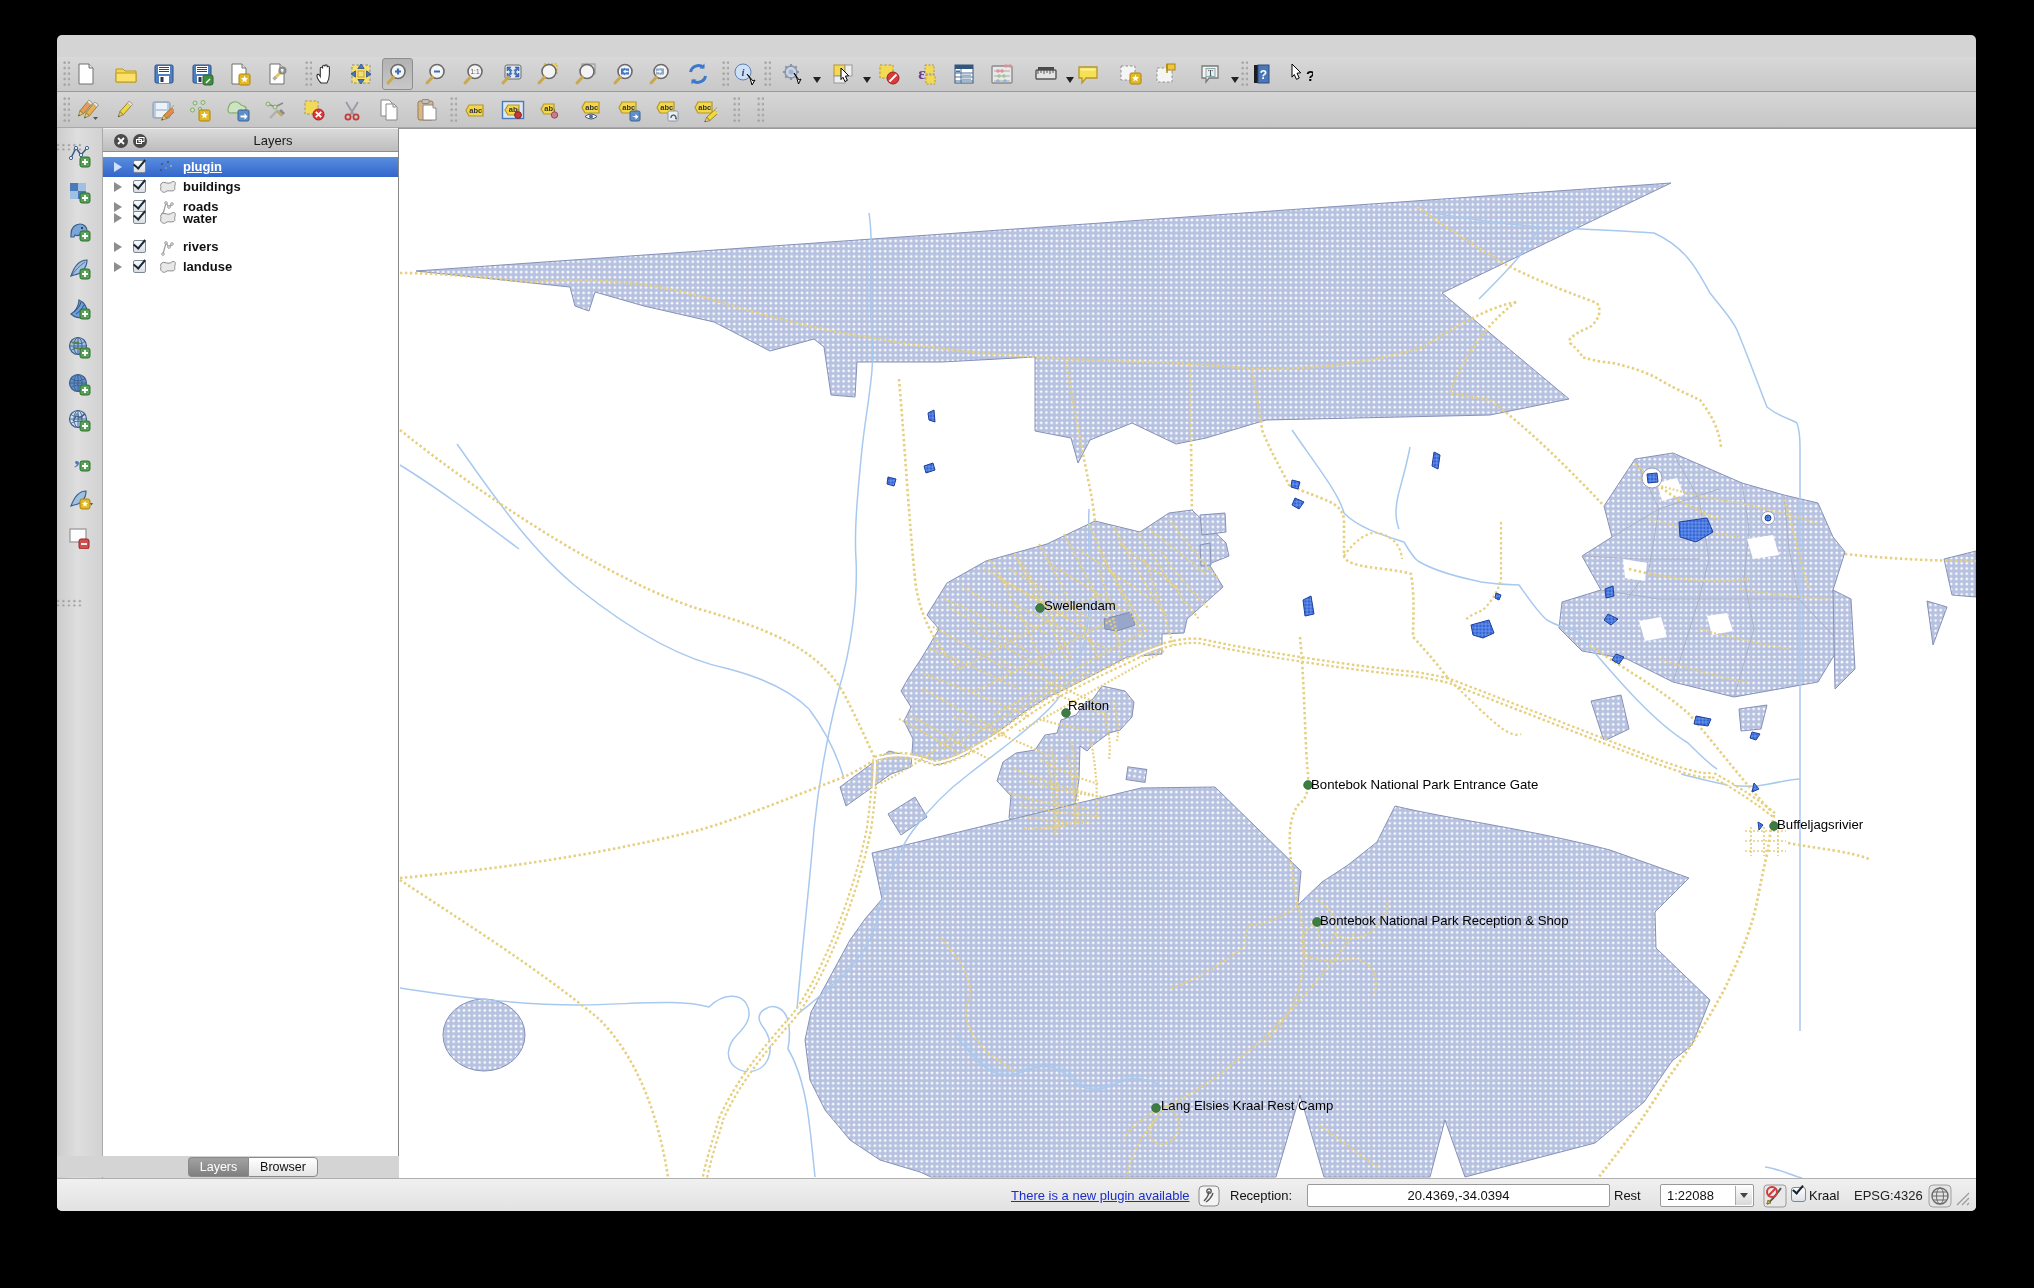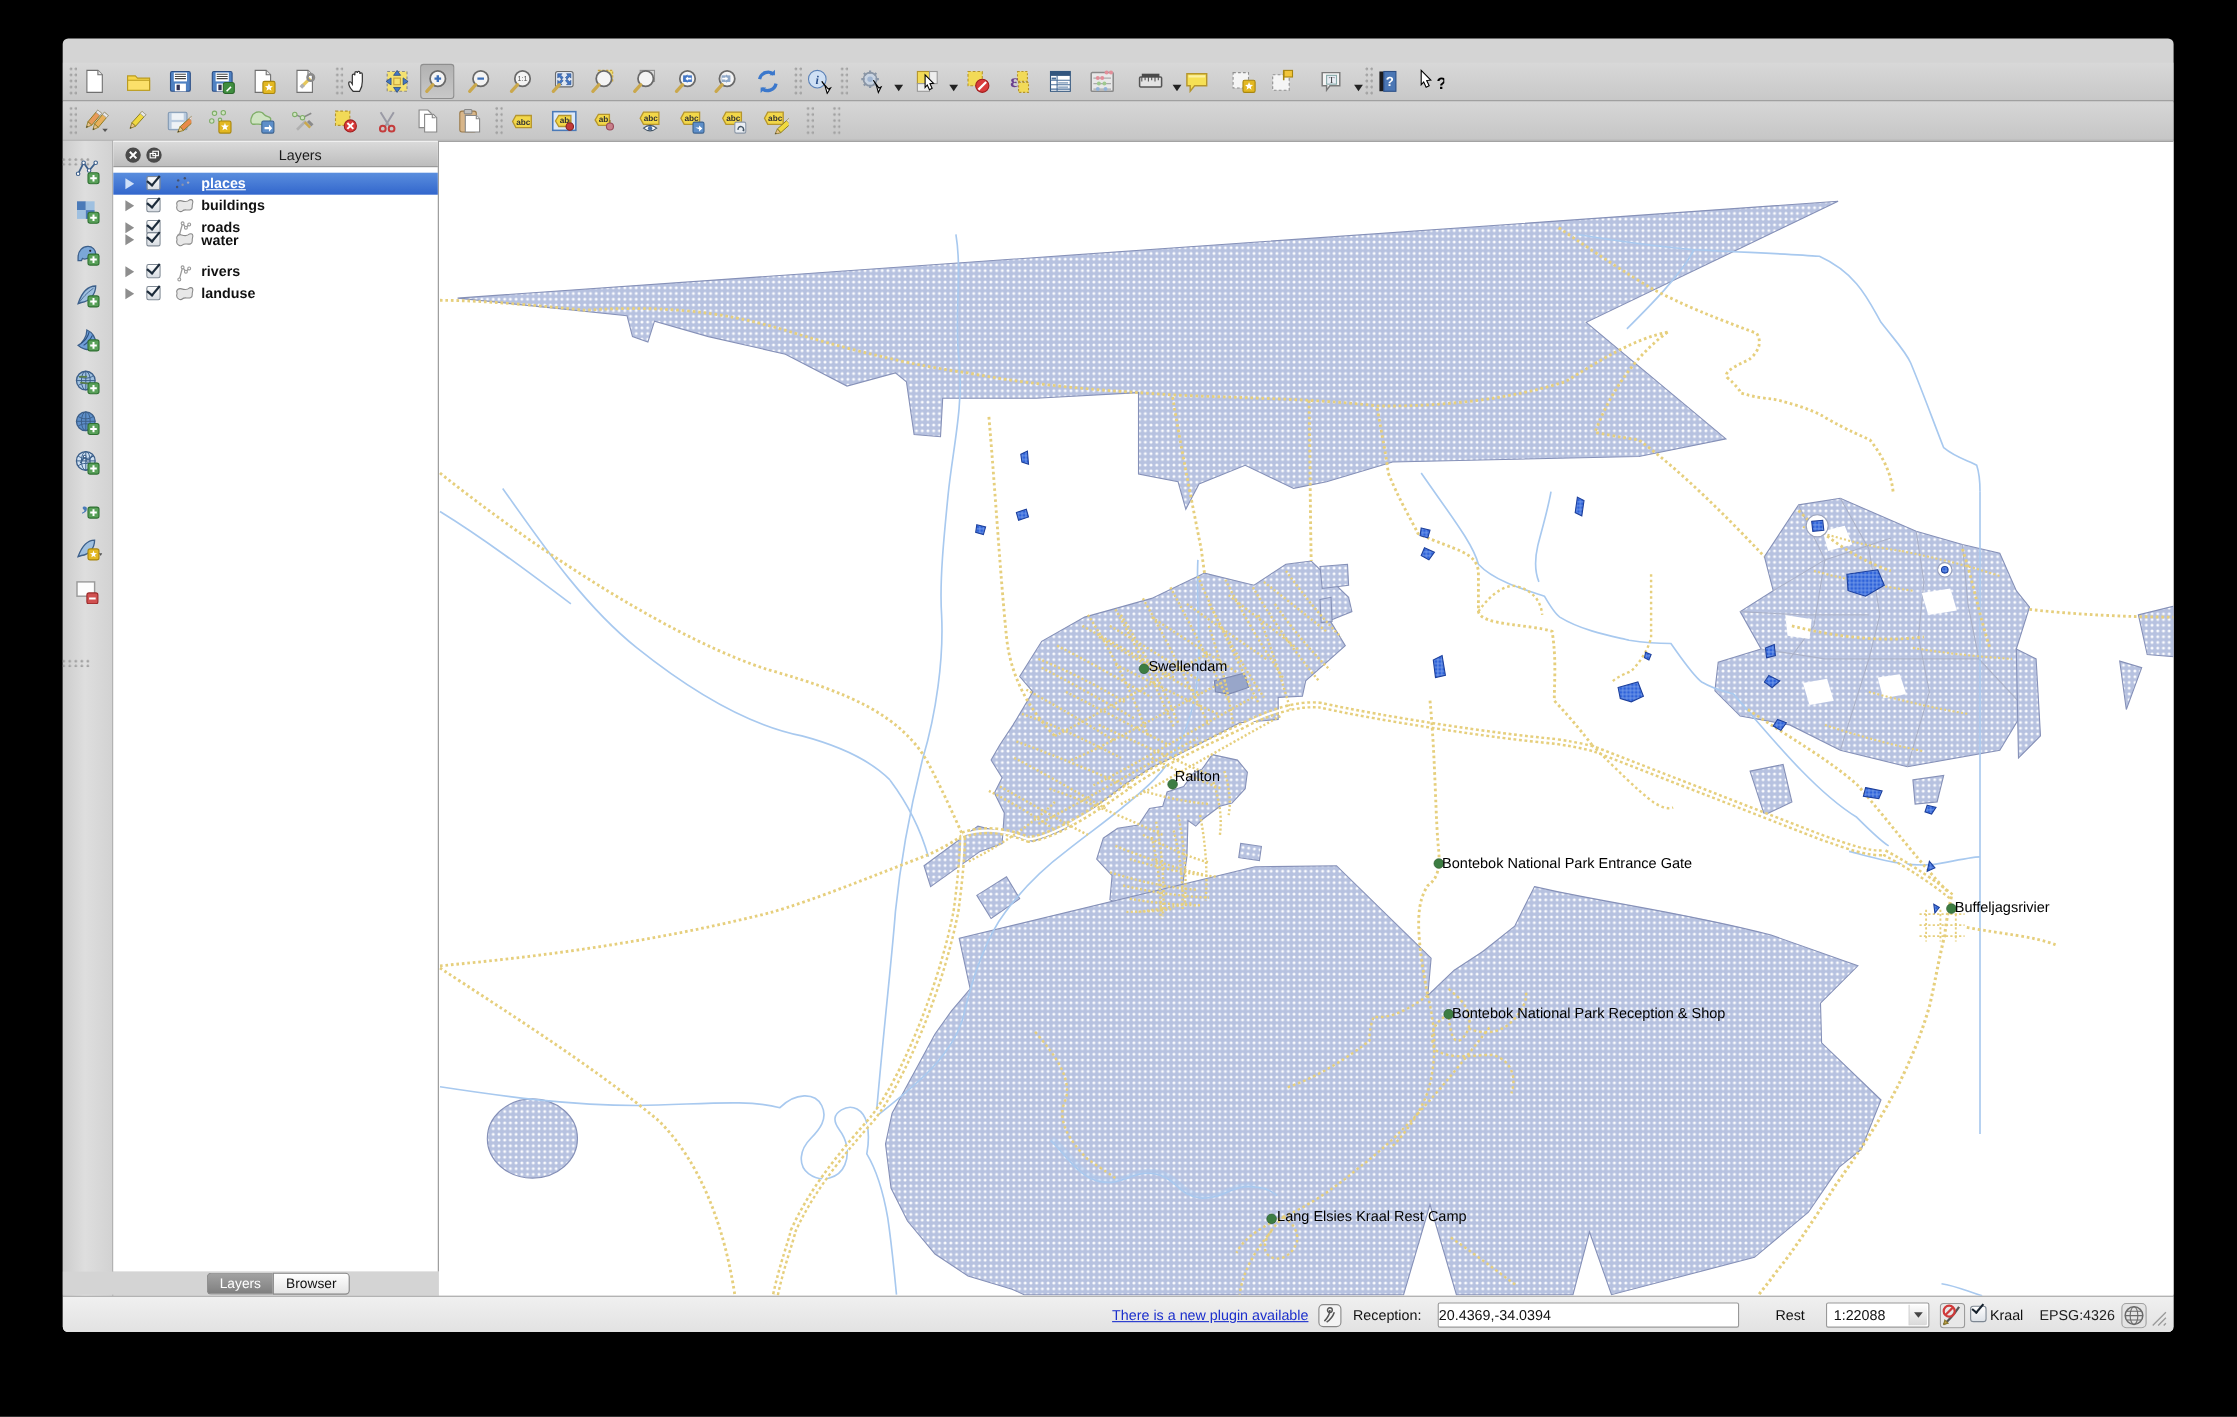--- a/index.html
+++ b/index.html
@@ -419,21 +419,21 @@
       <div class="lrow sel" style="top:28.5px">
         <div class="tri" style="border-left-color:#cfe0f8"></div>
         <div class="cb"></div>
         <span style="position:absolute;left:54px;top:2px"><svg width="20" height="16" viewBox="0 0 20 16">
             <circle cx="5" cy="5" r="1.1" fill="#44506e"></circle>
             <circle cx="11" cy="3" r="1.1" fill="#44506e"></circle>
             <circle cx="4" cy="11" r="1.1" fill="#44506e"></circle>
             <circle cx="9" cy="9" r="1.1" fill="#8a93ad"></circle>
             <circle cx="14" cy="7" r="1.1" fill="#aab"></circle>
           </svg></span>
-        <span class="lname" style="text-decoration:underline;">places</span>
+        <span class="lname" style="text-decoration:underline;">plugin</span>
       </div>
       <div class="lrow" style="top:48.5px">
         <div class="tri" style=""></div>
         <div class="cb"></div>
         <span style="position:absolute;left:54px;top:2px"><svg width="22" height="16" viewBox="0 0 22 16">
             <path d="M3 6c0-2 2-4 5-3s6 1 8-1c3-1 4 1 3 4s1 5-2 6-6-1-8 1-6 0-6-3c0-2 1-2 0-4z" fill="#e8e8e8" stroke="#8a8a8a" stroke-width="1.1" transform="scale(.9) translate(1 1)"></path>
           </svg></span>
         <span class="lname" style="">buildings</span>
       </div>
       <div class="lrow" style="top:68.5px">
@@ -692,21 +692,21 @@
         </g>
       </svg></div>
     <div class="status">
       <div class="st" style="left:954px;color:#1a2ecc;text-decoration:underline">There is a new plugin available</div>
       <div style="position:absolute;left:1140px;top:5px;width:24px;height:24px"><svg width="24" height="24" viewBox="0 0 24 24">
           <rect x="2" y="2" width="20" height="20" rx="4" fill="#f4f4f4" stroke="#888"></rect>
           <path d="M7 17C10 14 12 10 12 7M9 18c3-2 6-6 7-9" stroke="#555" fill="none" stroke-width="1.4"></path>
           <circle cx="12" cy="7" r="2.2" fill="none" stroke="#555" stroke-width="1.3"></circle>
         </svg></div>
       <div class="st" style="left:1173px">Reception:</div>
-      <div style="position:absolute;left:1250px;top:5px;width:274px;height:23px;background:#fff;border:1px solid #999;border-radius:2px;font-size:13px;line-height:21px">20.4369,-34.0394</div>
+      <div style="position:absolute;left:1250px;top:5px;width:303px;height:23px;background:#fff;border:1px solid #999;border-radius:2px;text-align:center;font-size:13px;line-height:21px">20.4369,-34.0394</div>
       <div class="st" style="left:1557px">Rest</div>
       <div style="position:absolute;left:1603px;top:5px;width:94px;height:23px;background:#fff;border:1px solid #999;border-radius:2px;font-size:13px;line-height:21px;padding-left:6px">1:22088<span style="position:absolute;right:1px;top:1px;width:17px;height:19px;background:linear-gradient(#fdfdfd,#d8d8d8);border-left:1px solid #aaa;border-radius:0 2px 2px 0">
           <span style="position:absolute;left:4px;top:7px;width:0;height:0;border-left:4.5px solid transparent;border-right:4.5px solid transparent;border-top:5.5px solid #444"></span>
         </span></div>
       <div style="position:absolute;left:1706px;top:5px;width:24px;height:24px"><svg width="24" height="24" viewBox="0 0 24 24">
           <rect x="1" y="1" width="22" height="22" rx="3" fill="#e8e8e8" stroke="#9a9a9a"></rect>
           <path d="M4 20C9 16 14 10 18 4" stroke="#555" stroke-width="2" fill="none"></path>
           <path d="M4 20l4-1-3-3z" fill="#caa84c" stroke="#8a7a30"></path>
           <circle cx="9" cy="8" r="5" fill="none" stroke="#d03a3a" stroke-width="2"></circle>
           <path d="M5.5 11.5l7-7" stroke="#d03a3a" stroke-width="2"></path>

